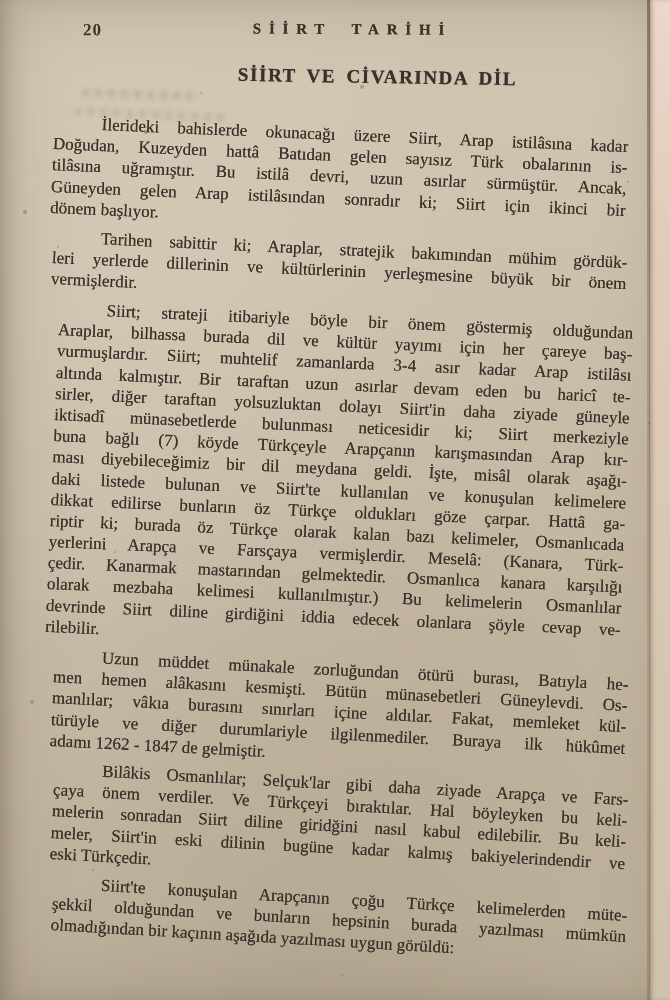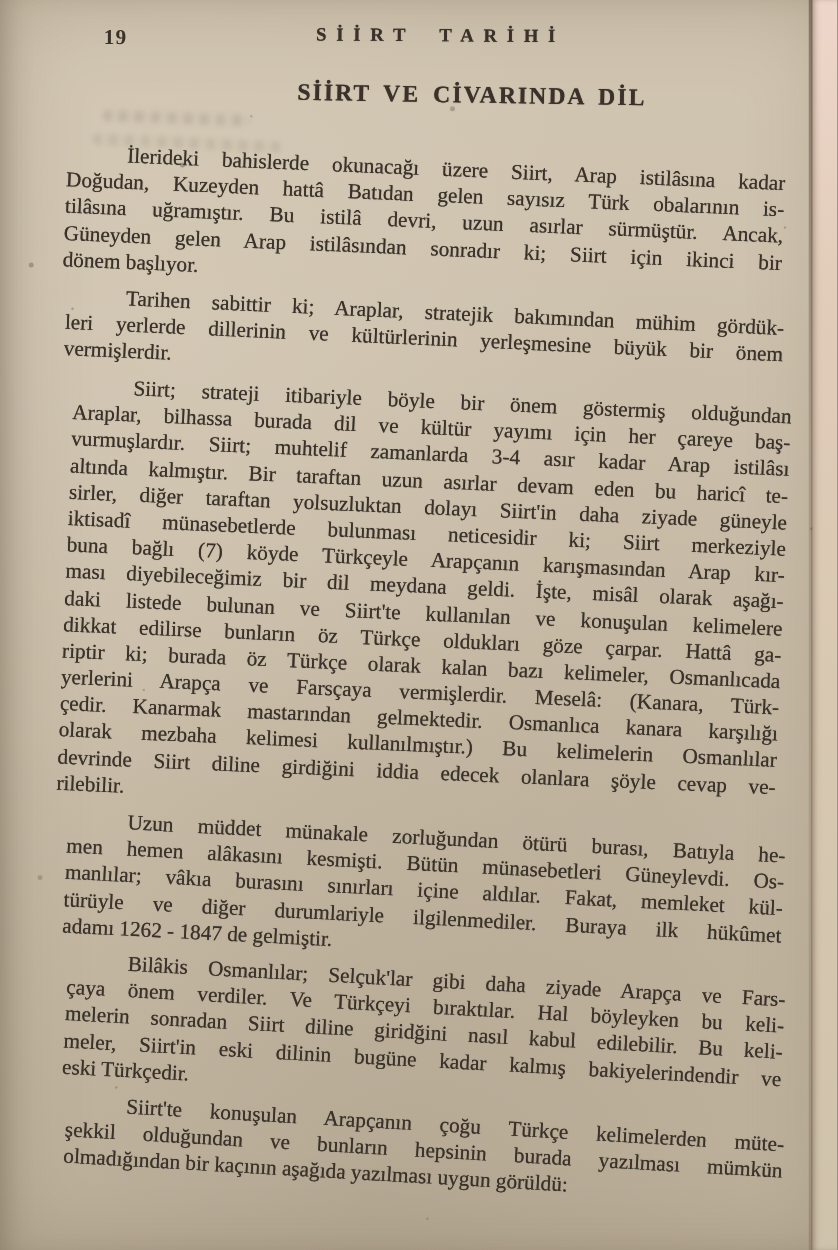--- a/index.html
+++ b/index.html
@@ -91,21 +91,21 @@
 </style>
 </head>
 <body>
 
 <div class="page">
 
   <div class="edge-strip"></div>
   <div class="crease"></div>
 
   <div class="header-row">
-    <span class="pagenum">19</span>
+    <span class="pagenum">20</span>
     <span class="running">SİİRT TARİHİ</span>
   </div>
 
   <h1 class="title">SİİRT VE CİVARINDA DİL</h1>
 
   <div class="smudge s1"></div>
   <div class="smudge s2"></div>
   <div class="speckles"></div>
 
   <div class="column">

